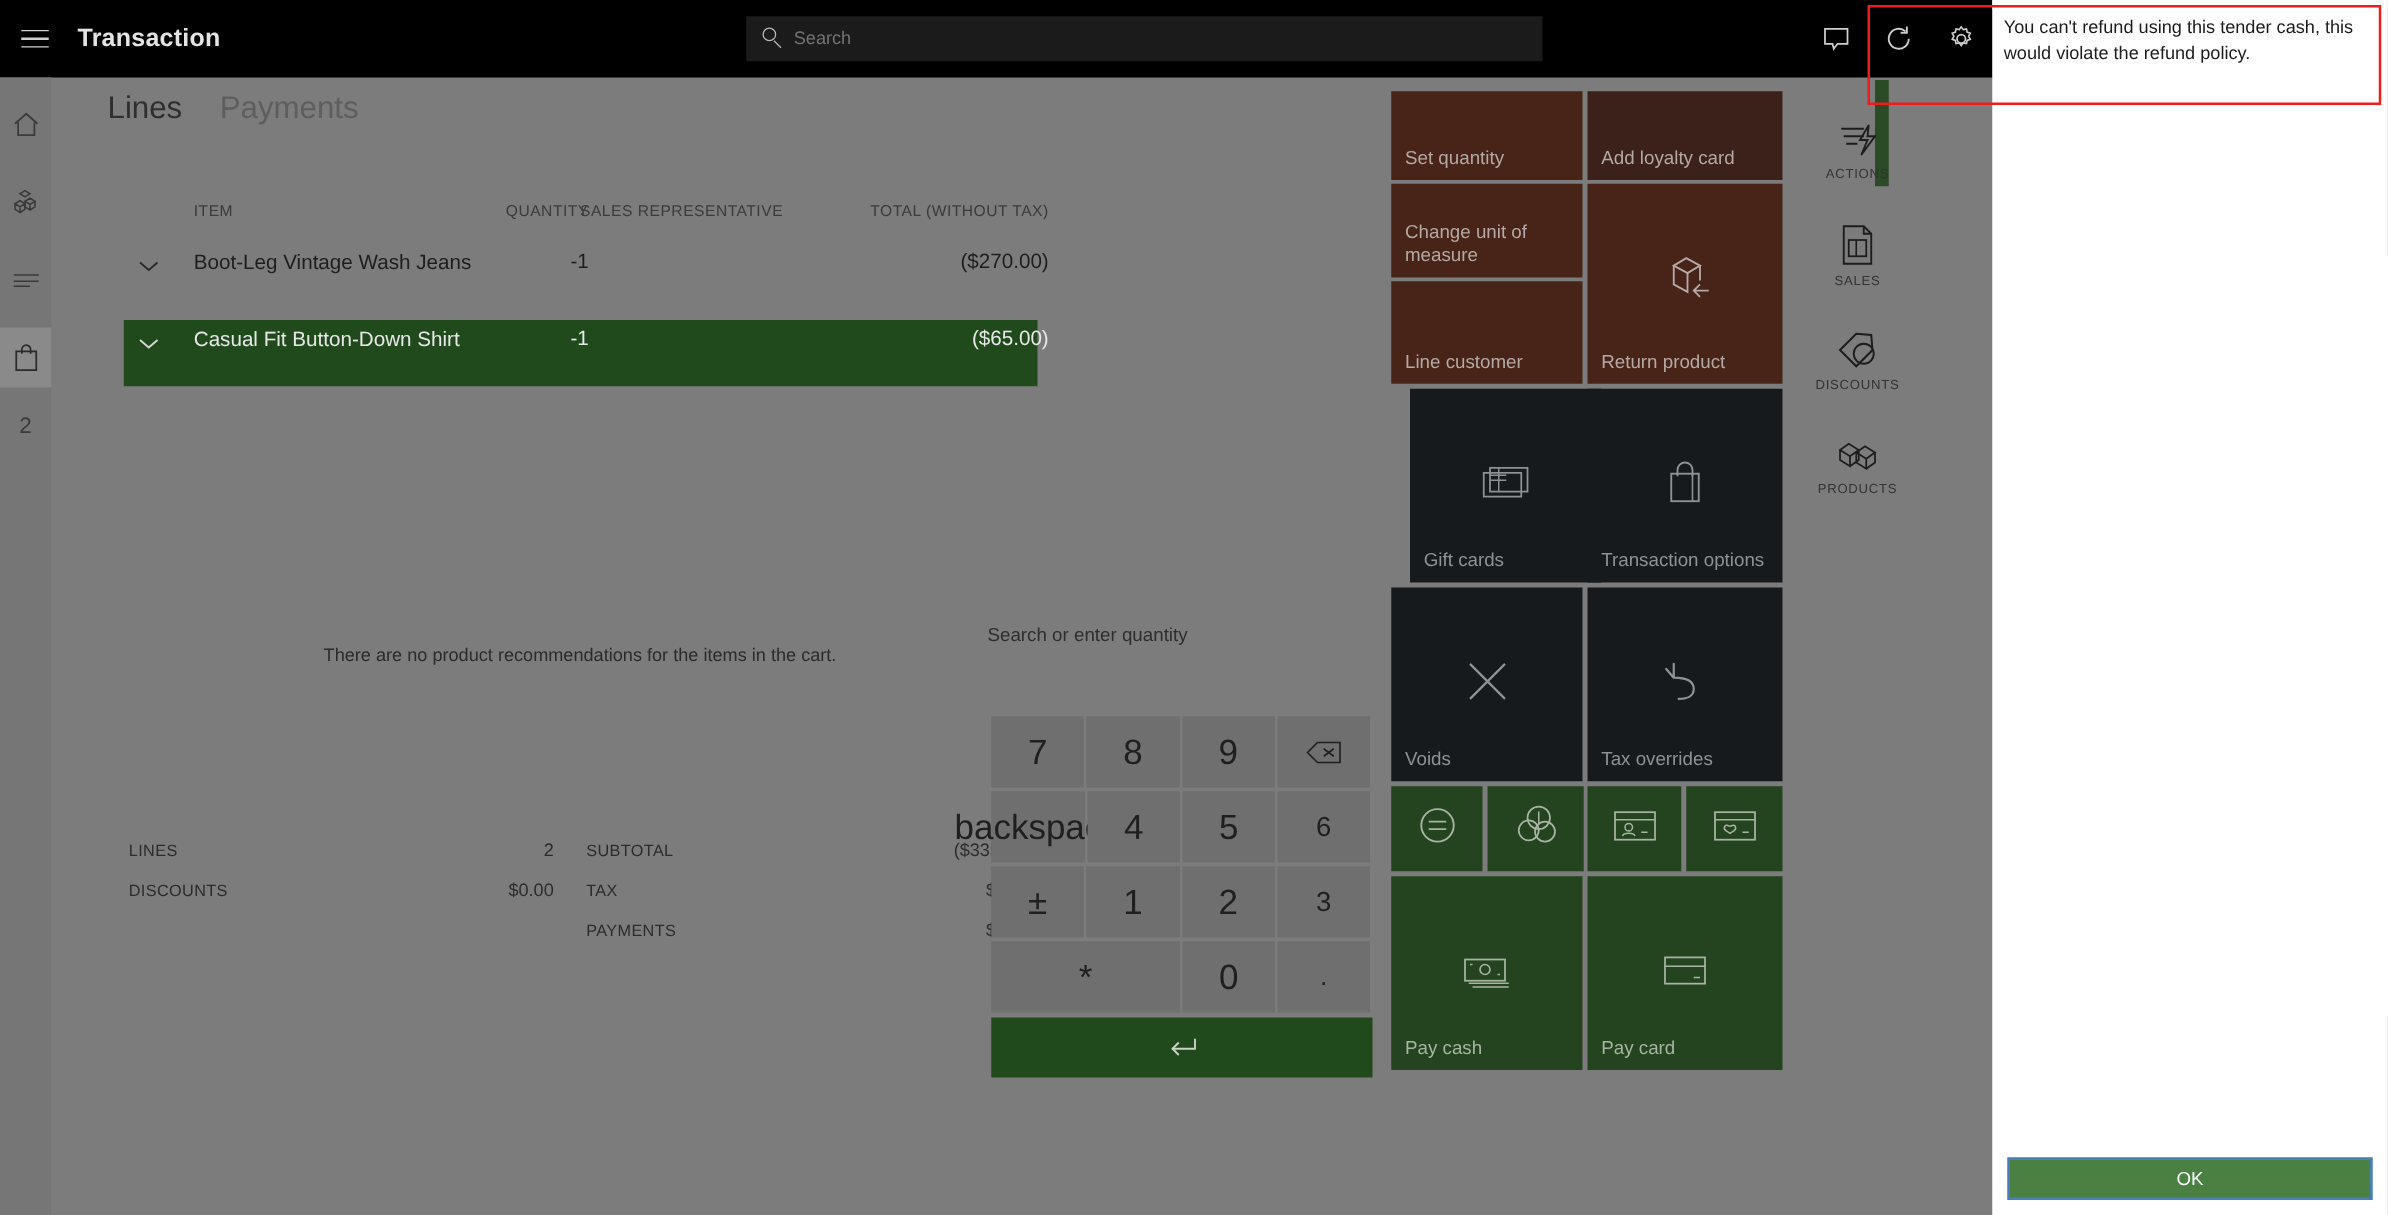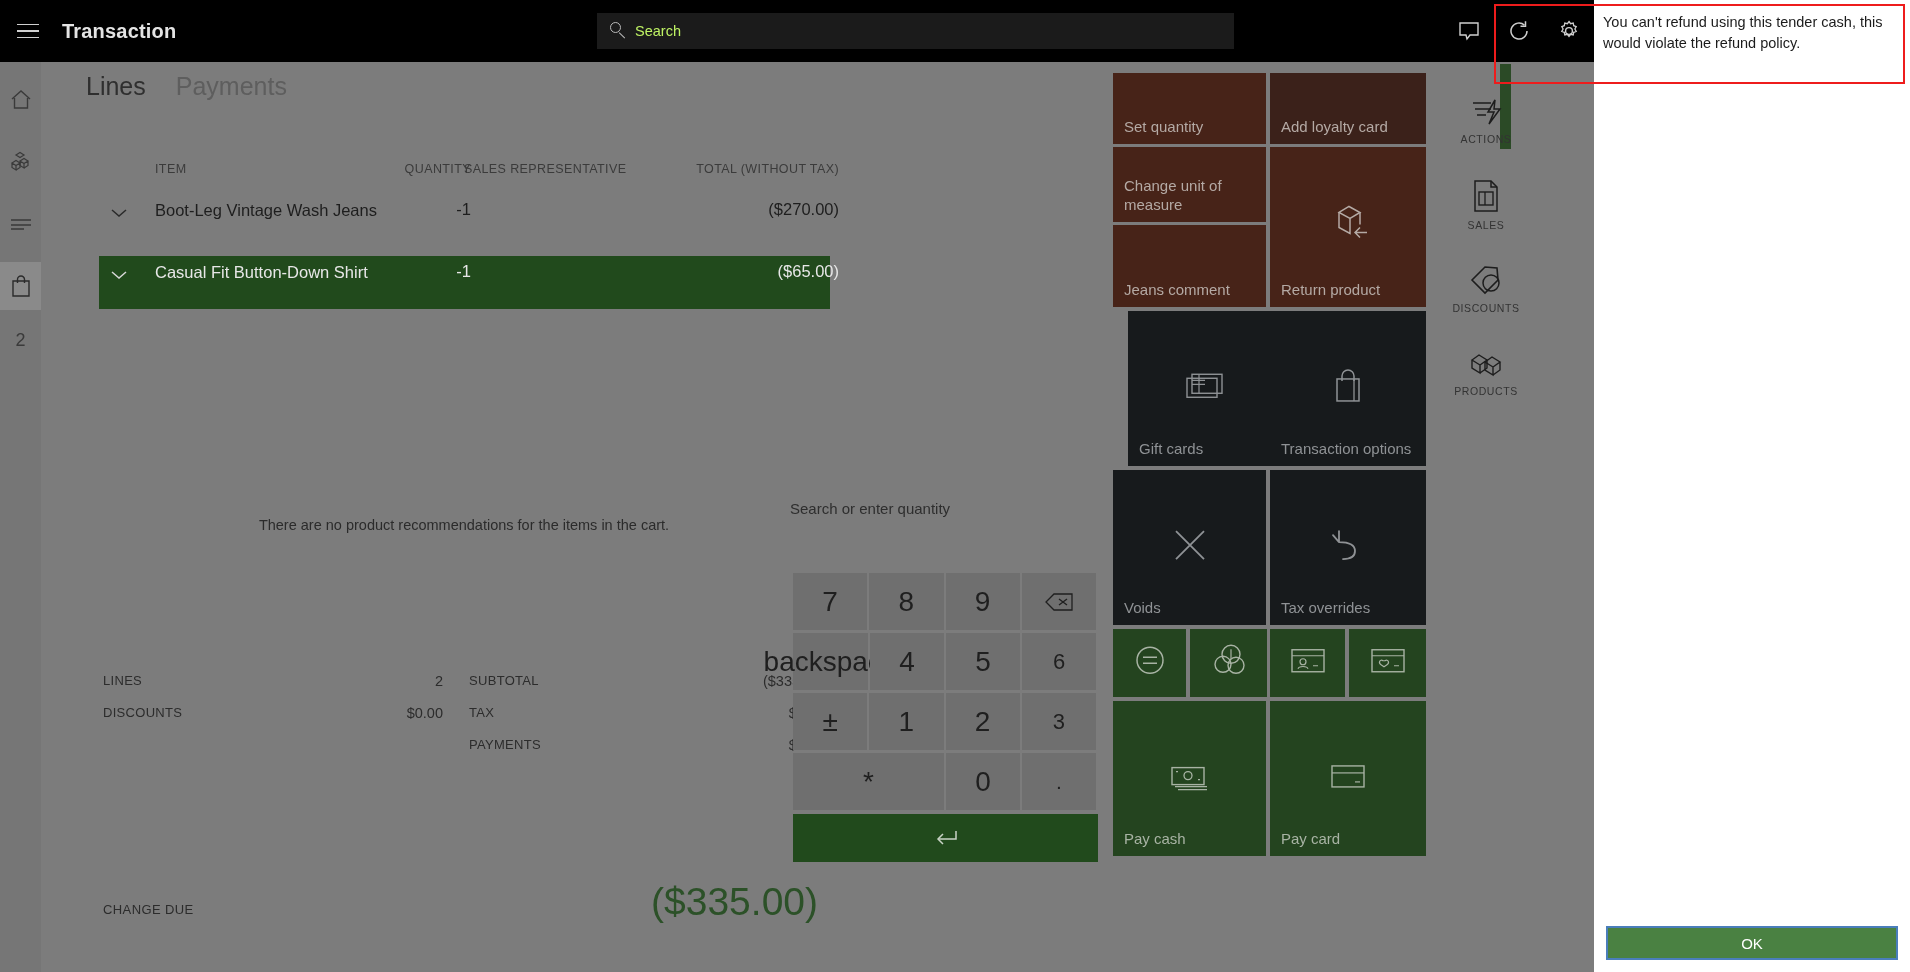--- a/index.html
+++ b/index.html
@@ -37,21 +37,21 @@
   .searchwrap {
     position: absolute; left: 597px; top: 13px; width: 637px; height: 36px;
     background: #1b1b1b; display: flex; align-items: center; padding: 0 12px;
     cursor: text;
   }
   .search-ico { width: 18px; height: 18px; position: relative; margin-right: 8px; flex:none; }
   .search-ico .c { position:absolute; left:1px; top:0; width:11px; height:11px;
       border: 1.4px solid #b9b9b9; border-radius: 50%; }
   .search-ico .h { position:absolute; left:10px; top:10px; width:8px; height:1.4px;
       background:#b9b9b9; transform: rotate(45deg); transform-origin: left center;}
-  .search-ph { color:#bef264; font-size: 14.5px; text-align: center; }
+  .search-ph { color:#737373; font-size: 14.5px; text-align: center; }
 
   .topright { position: absolute; right: 0; top: 0; height: 62px; display:flex; }
   .tr-btn { width: 50px; height: 62px; display:flex; align-items:center; justify-content:center; cursor:pointer;}
   .tr-btn svg { display:block; }
 
   
   .leftrail {
     position: absolute; left: 0; top: 62px; width: 41px; height: 910px;
     background: #767676;
   }
@@ -319,24 +319,20 @@
             <span class="k">TAX</span>
             <span class="v">$0.00</span>
           </div>
           <div class="tot-row">
             <span class="k">PAYMENTS</span>
             <span class="v">$0.00</span>
           </div>
         </div>
       </div>
 
-      <div class="changedue">
-        <span class="k">CHANGE DUE</span>
-        <span class="v">($335.00)</span>
-      </div>
     </div>
 
 
     <div class="qtyhint">Search or enter quantity</div>
 
     <div class="numpad">
       <div class="nprow">
         <div class="npkey">7</div>
         <div class="npkey">8</div>
         <div class="npkey">9</div>
@@ -389,21 +385,21 @@
           <svg width="46" height="44" viewBox="0 0 46 44">
             <path d="M14 11l10-6 11 6-10 6z" fill="none" stroke="#b4a9a4" stroke-width="1.5"></path>
             <path d="M14 11v15l11 6V17M35 11v12" fill="none" stroke="#b4a9a4" stroke-width="1.5"></path>
             <path d="M42 31H31M35 26l-5 5 5 5" fill="none" stroke="#b4a9a4" stroke-width="1.5"></path>
           </svg>
         </span>
         <span class="tlabel">Return product</span>
       </div>
 
       <div class="tile t-brown" style="left:0;top:163px;width:153px;height:82px">
-        <span class="tlabel">Jeans comment</span>
+        <span class="tlabel">Line customer</span>
       </div>
 
       <div class="tile t-dark" style="left:15px;top:249px;width:153px;height:155px">
         <span class="ticon">
           <svg width="44" height="34" viewBox="0 0 44 34">
             <rect x="4" y="9" width="30" height="19" fill="none" stroke="#8f9295" stroke-width="1.4"></rect>
             <rect x="9" y="5" width="30" height="19" fill="none" stroke="#8f9295" stroke-width="1.4"></rect>
             <path d="M9 11h13M9 15h13M16 5v19" stroke="#8f9295" stroke-width="1.2"></path>
           </svg>
         </span>

